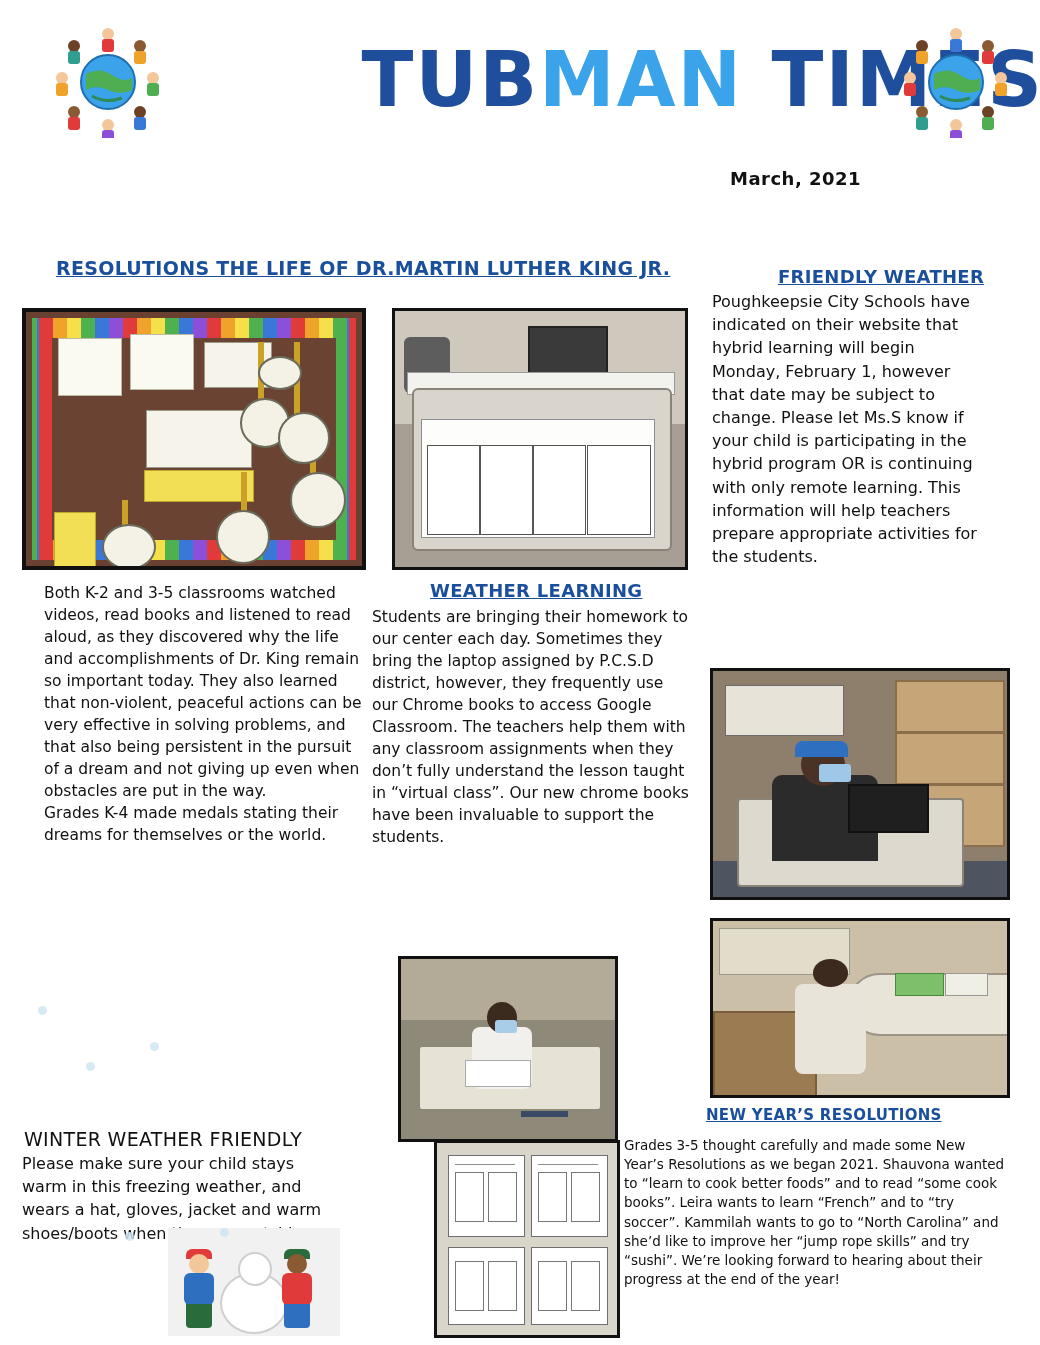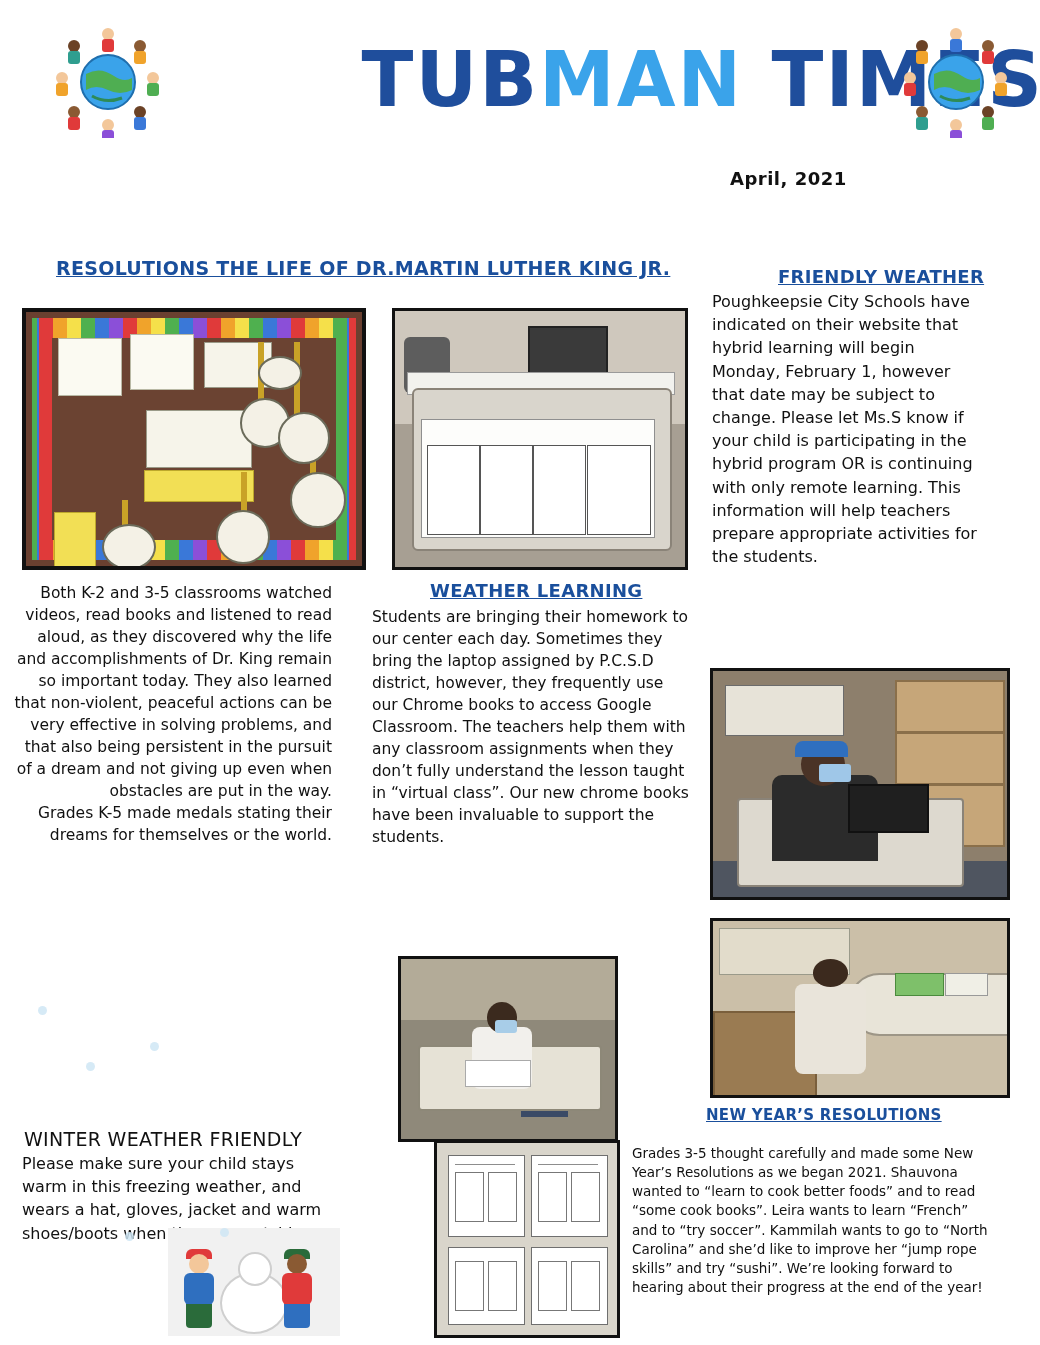--- a/index.html
+++ b/index.html
@@ -231,34 +231,34 @@
   .ws-box { position:absolute; border:1px solid #777; }
 
   
   .col-text {
     position: absolute;
     font-family: "DejaVu Sans", sans-serif;
     font-size: 15.5px;
     line-height: 1.42;
     color: #111;
   }
-  #mlk-body { left: 12px; top: 582px; width: 320px; text-align: right; }
+  #mlk-body { left: 44px; top: 582px; width: 320px; }
   #mlk-body p { margin: 0; }
 
   .remote-heading { position: absolute; left: 430px; top: 580px; }
   #remote-body { left: 372px; top: 606px; width: 318px; font-size: 15.5px; }
   #remote-body p { margin: 0; }
 
   .friendly-heading { position: absolute; left: 778px; top: 266px; }
   #friendly-body { left: 712px; top: 290px; width: 272px; font-size: 16px; line-height: 1.45; }
   #friendly-body p { margin: 0; }
 
   .resolutions-heading { position: absolute; left: 706px; top: 1106px; font-size: 15px; }
   #resolutions-body { left: 616px; top: 1128px; width: 398px; font-size: 13.5px; line-height: 1.42; }
-  #resolutions-body p { margin: 16px; }
+  #resolutions-body p { margin: 8px; }
 
   .winter-heading { position: absolute; left: 24px; top: 1128px; font-size: 19px; color: #111; text-decoration: none; font-weight: normal; }
   #winter-body { left: 22px; top: 1152px; width: 318px; font-size: 16px; line-height: 1.45; }
   #winter-body p { margin: 0; }
 
   
   #snowman-clip {
     position: absolute;
     left: 168px; top: 1228px; width: 172px; height: 108px;
     background: #f1f1f1;
@@ -367,21 +367,21 @@
           </g>
         <g transform="translate(22,20)">
             <circle r="6" fill="#6b4226"></circle>
             <rect x="-6" y="5" width="12" height="13" rx="3" fill="#f0a32b"></rect>
           </g>
       </g>
     </svg>
   </div>
 </div>
 
-<div class="issue-date">April,  2021</div>
+<div class="issue-date">March,  2021</div>
 
 <div class="heading mlk-heading">RESOLUTIONS THE LIFE OF DR.MARTIN LUTHER KING JR.</div>
 
 <div class="photo" id="photo-bulletin">
   <div class="bb-border">
       <div class="bb-inner"></div>
     </div>
   <div class="hand-print" style="left:32px;top:26px;width:62px;height:56px;"></div>
   <div class="hand-print" style="left:104px;top:22px;width:62px;height:54px;"></div>
   <div class="paper-sq" style="left:178px;top:30px;width:66px;height:44px;"></div>
@@ -411,21 +411,21 @@
   <div class="tl-sheet">
     <div class="tl-cell" style="left:2%;top:22%;width:22%;height:74%;"></div>
     <div class="tl-cell" style="left:25%;top:22%;width:22%;height:74%;"></div>
     <div class="tl-cell" style="left:48%;top:22%;width:22%;height:74%;"></div>
     <div class="tl-cell" style="left:71%;top:22%;width:27%;height:74%;"></div>
   </div>
 </div>
 
 <div class="col-text" id="mlk-body">
   <p>Both K-2 and 3-5 classrooms watched  videos, read books and listened to read aloud, as they discovered why the life and accomplishments of Dr. King remain so important today.  They also learned that non-violent, peaceful actions can be very effective in solving problems, and that also being persistent in the pursuit of a dream and not giving up even when obstacles are put in the way.</p>
-  <p>Grades K-5 made medals stating their dreams for themselves or the world.</p>
+  <p>Grades K-4 made medals stating their dreams for themselves or the world.</p>
 </div>
 
 <div class="heading remote-heading">WEATHER LEARNING</div>
 <div class="col-text" id="remote-body">
   <p>Students are bringing their homework to our center each day. Sometimes they bring the laptop assigned by P.C.S.D district, however, they frequently use our Chrome books to access Google Classroom. The teachers help them with any classroom assignments when they don’t fully understand the lesson taught in “virtual class”. Our new chrome books have been invaluable to support the students.</p>
 </div>
 
 <div class="heading friendly-heading">FRIENDLY WEATHER</div>
 <div class="col-text" id="friendly-body">
   <p>Poughkeepsie City Schools have indicated on their website that hybrid learning will begin Monday, February 1, however that date may be subject to change. Please let Ms.S know if your child is participating in the hybrid program OR is continuing with only remote learning. This information will help teachers prepare appropriate activities for the students.</p>

